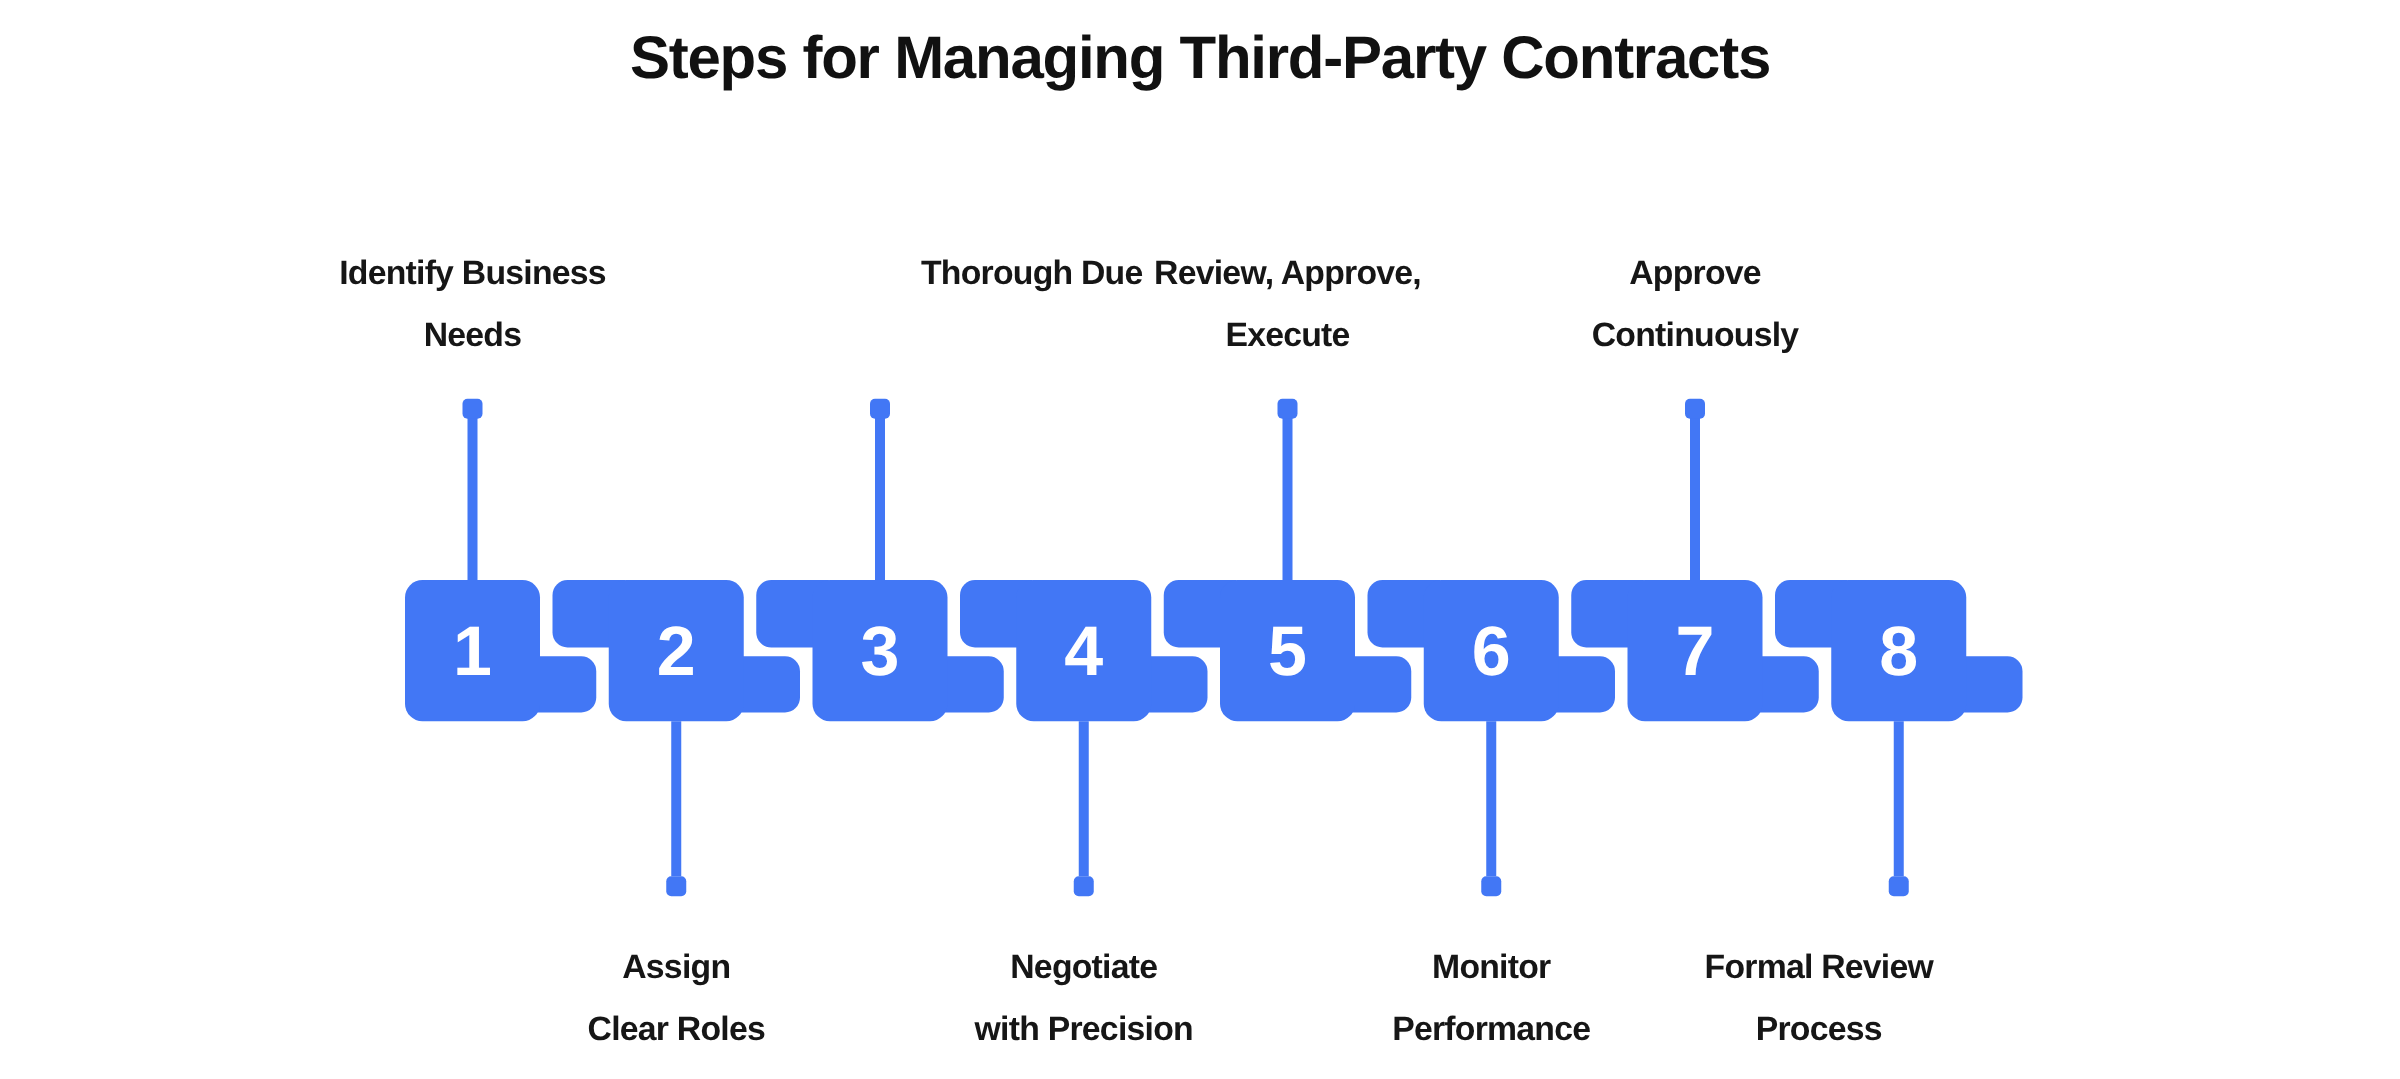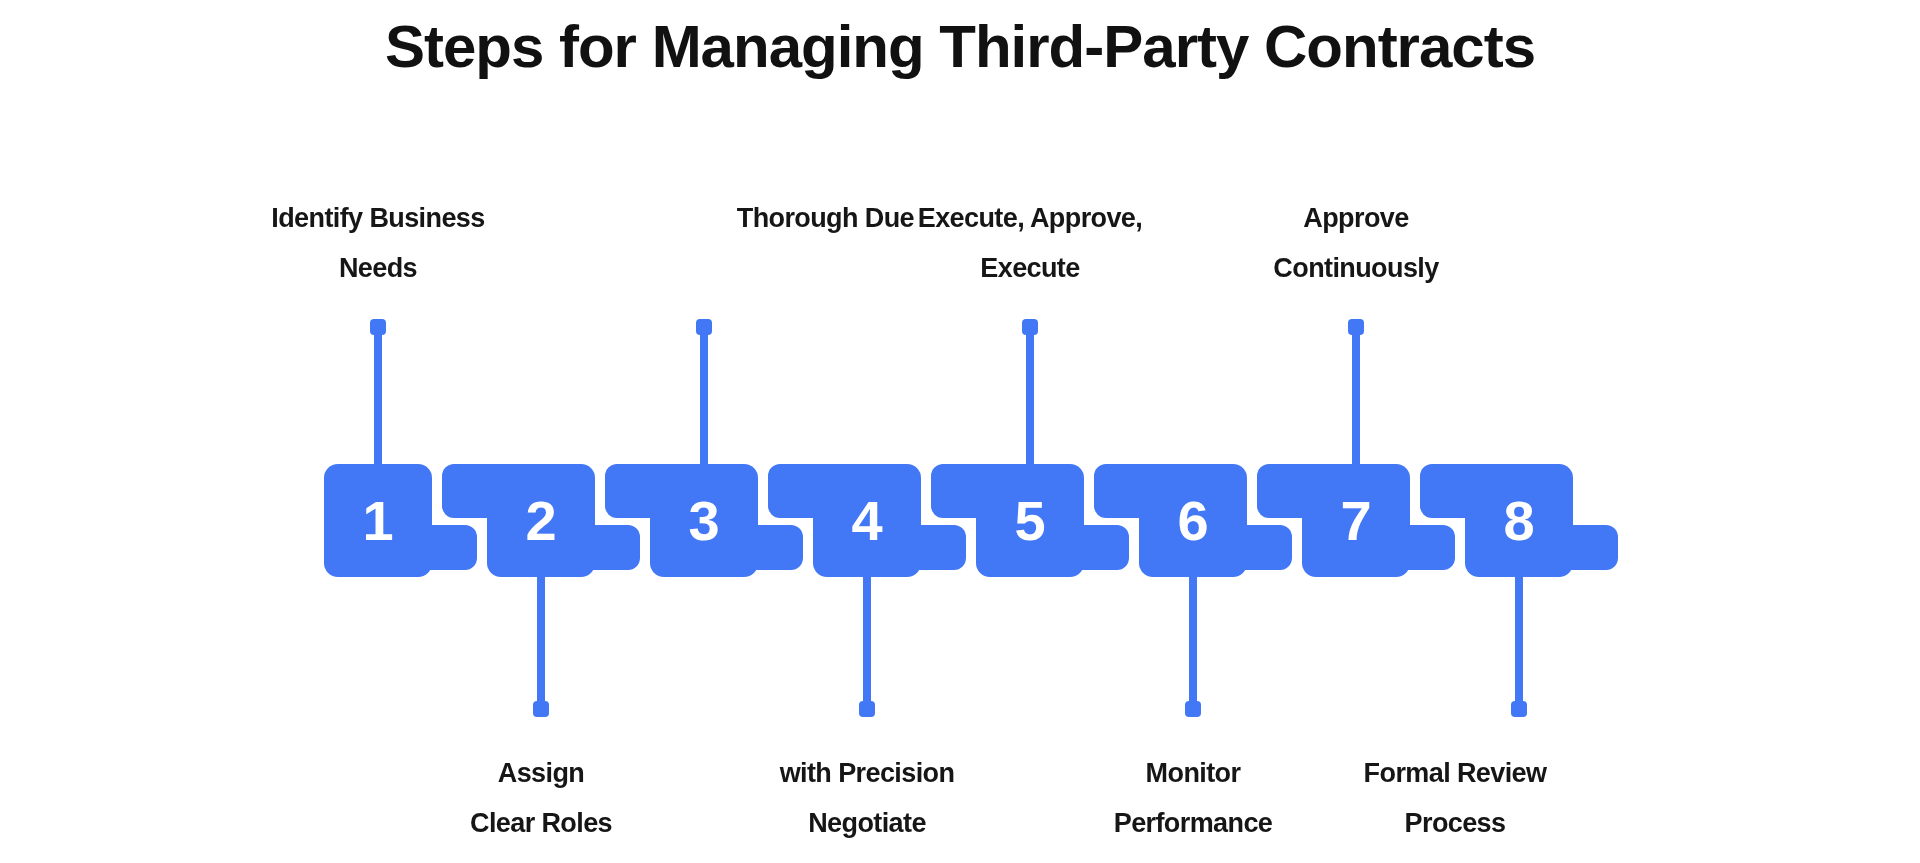--- a/index.html
+++ b/index.html
@@ -11,21 +11,21 @@
     overflow: hidden;
     font-family: "Liberation Sans", sans-serif;
   }
   .title {
     position: absolute;
     top: 12px;
     left: 0;
     width: 100%;
     text-align: center;
     margin: 0;
-    font-size: 60px;
+    font-size: 48px;
     line-height: 70px;
     font-weight: 700;
     letter-spacing: -1px;
     color: var(--title-color, #111111);
   }
   .step, .step * { box-sizing: border-box; }
   .block {
     position: absolute;
     width: 108px;
     height: 113px;
@@ -121,35 +121,35 @@
 
   <div class="step">
     <div class="tab tab-left" style="left: 768px;"></div>
     <div class="tab tab-right" style="left: 908px;"></div>
     <div class="block" style="left: 813px;">
       <span class="num">4</span>
     </div>
     <div class="connector-line" style="left: 863px; top: 577px; height: 124px;"></div>
     <div class="connector-dot" style="left: 859px; top: 701px;"></div>
     <div class="label" style="left: 657px; top: 748px;">
+      <div>Negotiate</div>
       <div>with Precision</div>
-      <div>Negotiate</div>
     </div>
   </div>
 
   <div class="step">
     <div class="tab tab-left" style="left: 931px;"></div>
     <div class="tab tab-right" style="left: 1071px;"></div>
     <div class="block" style="left: 976px;">
       <span class="num">5</span>
     </div>
     <div class="connector-line" style="left: 1026px; top: 334px; height: 130px;"></div>
     <div class="connector-dot" style="left: 1022px; top: 319px;"></div>
     <div class="label" style="left: 820px; top: 193px;">
-      <div>Execute, Approve,</div>
+      <div>Review, Approve,</div>
       <div>Execute</div>
     </div>
   </div>
 
   <div class="step">
     <div class="tab tab-left" style="left: 1094px;"></div>
     <div class="tab tab-right" style="left: 1234px;"></div>
     <div class="block" style="left: 1139px;">
       <span class="num">6</span>
     </div>

